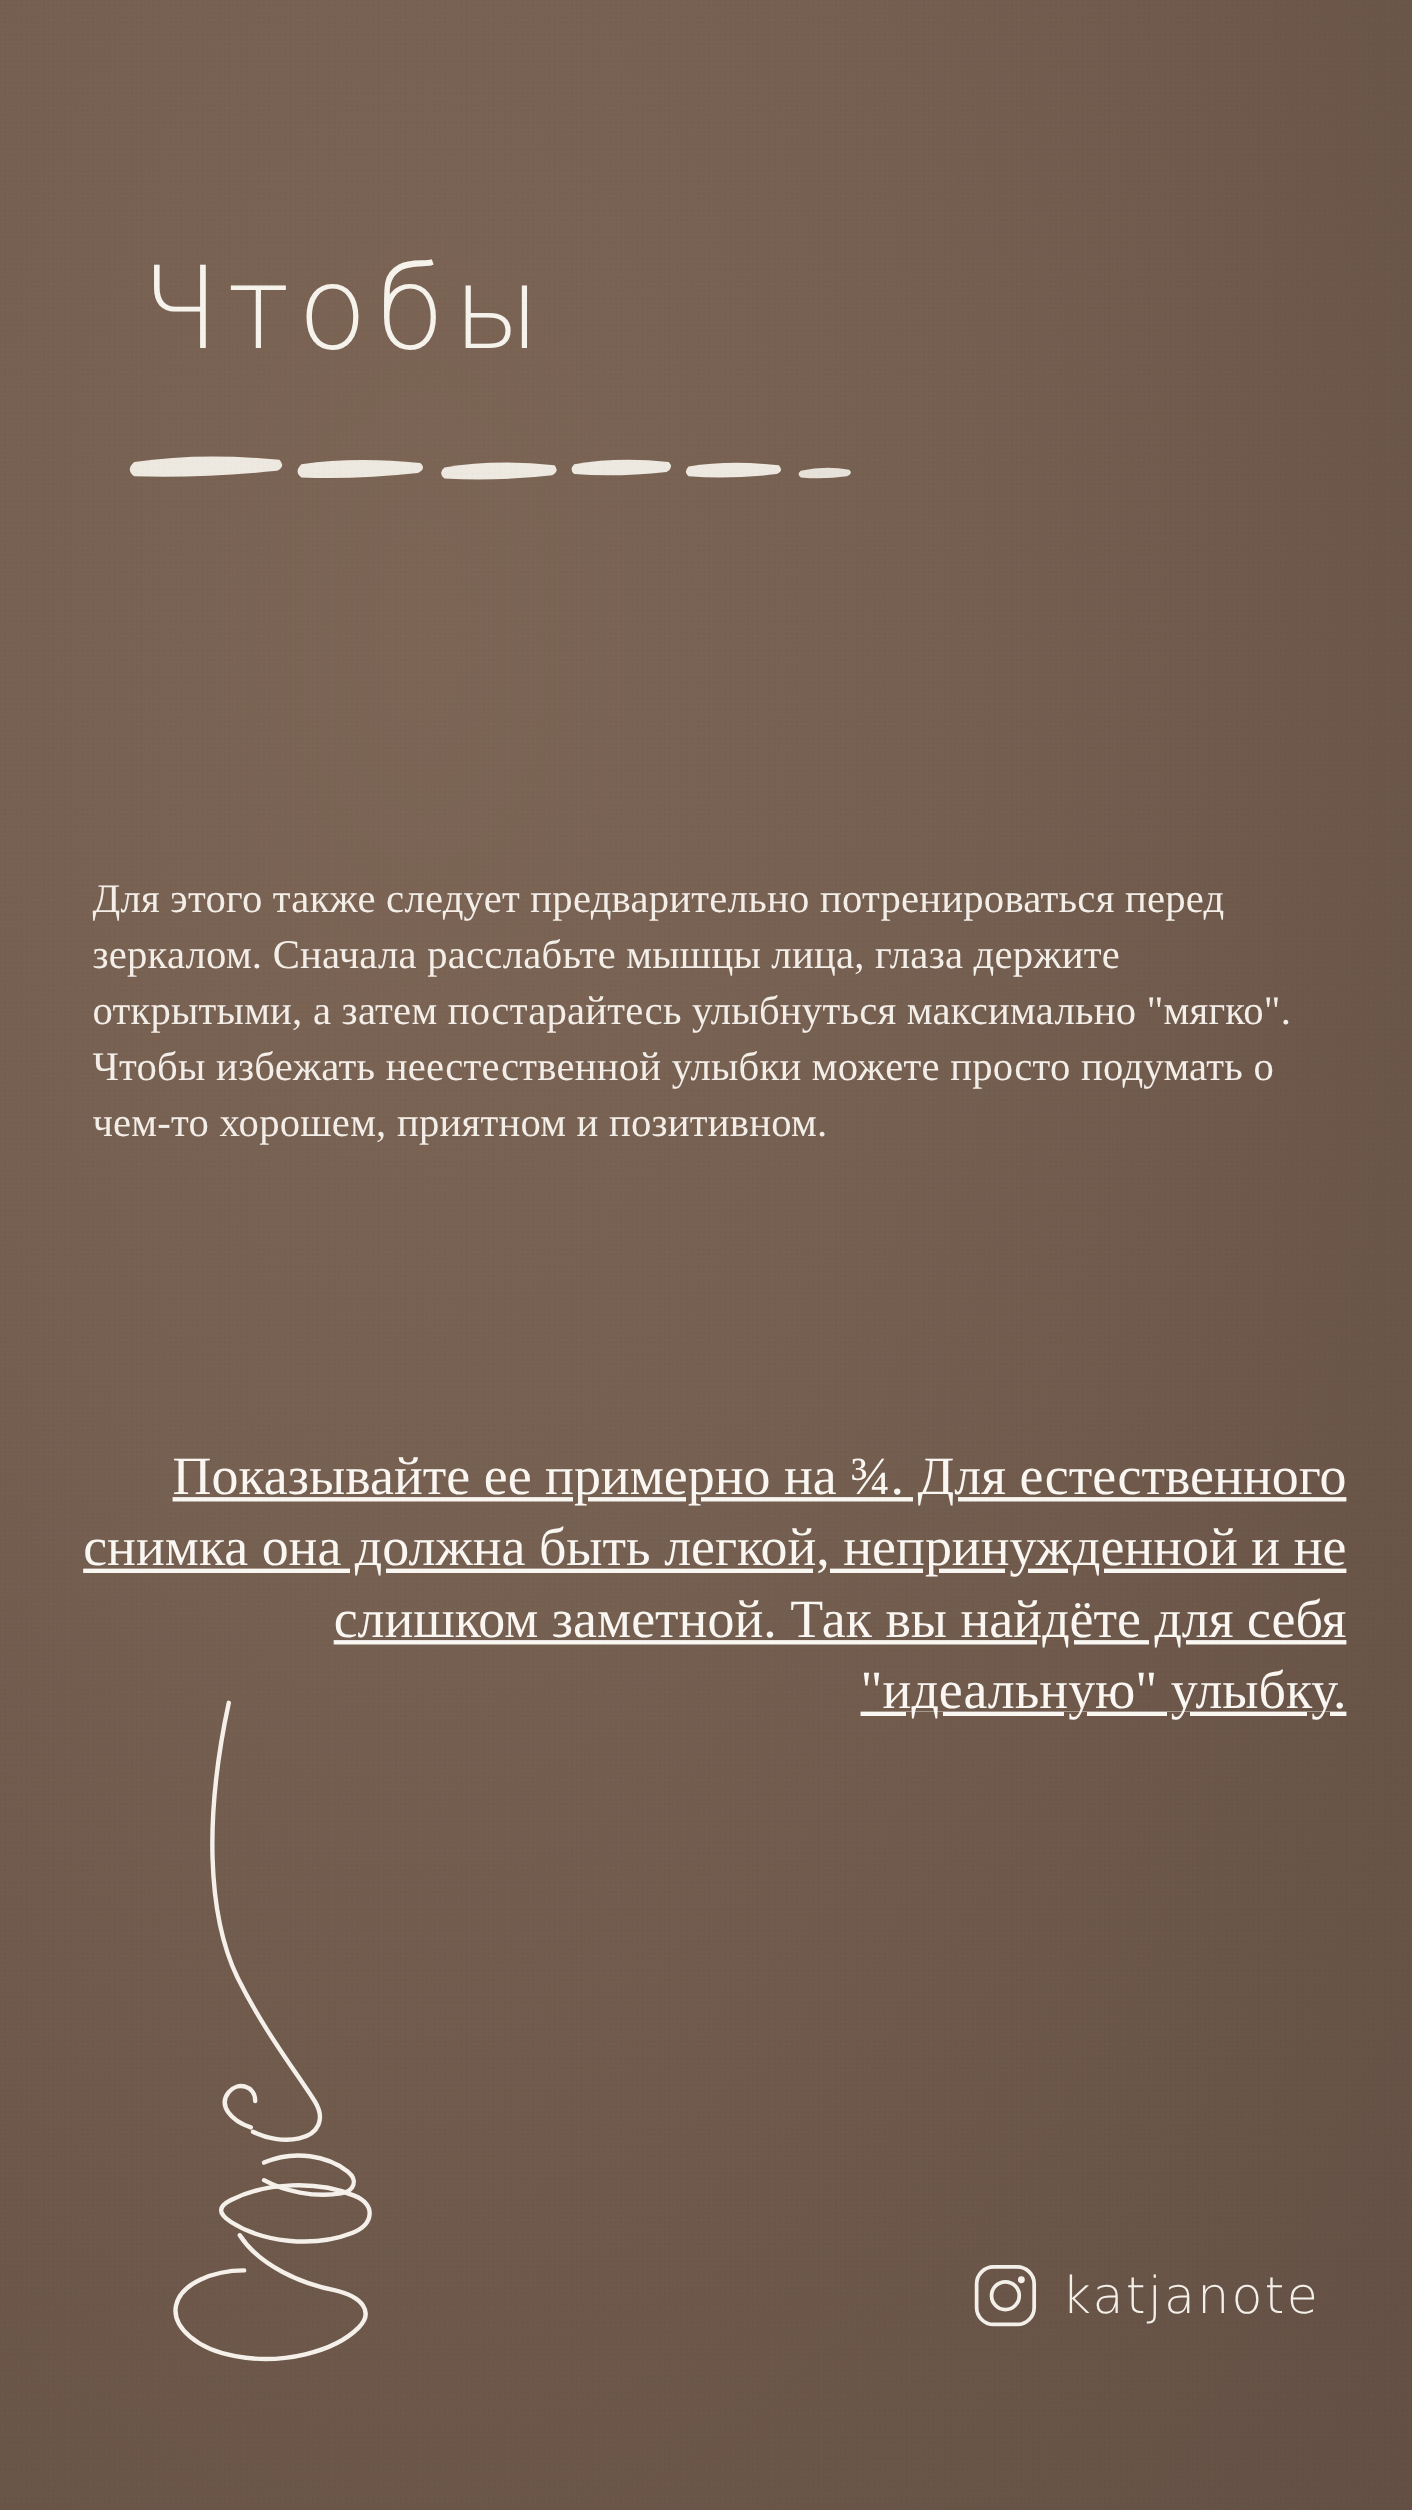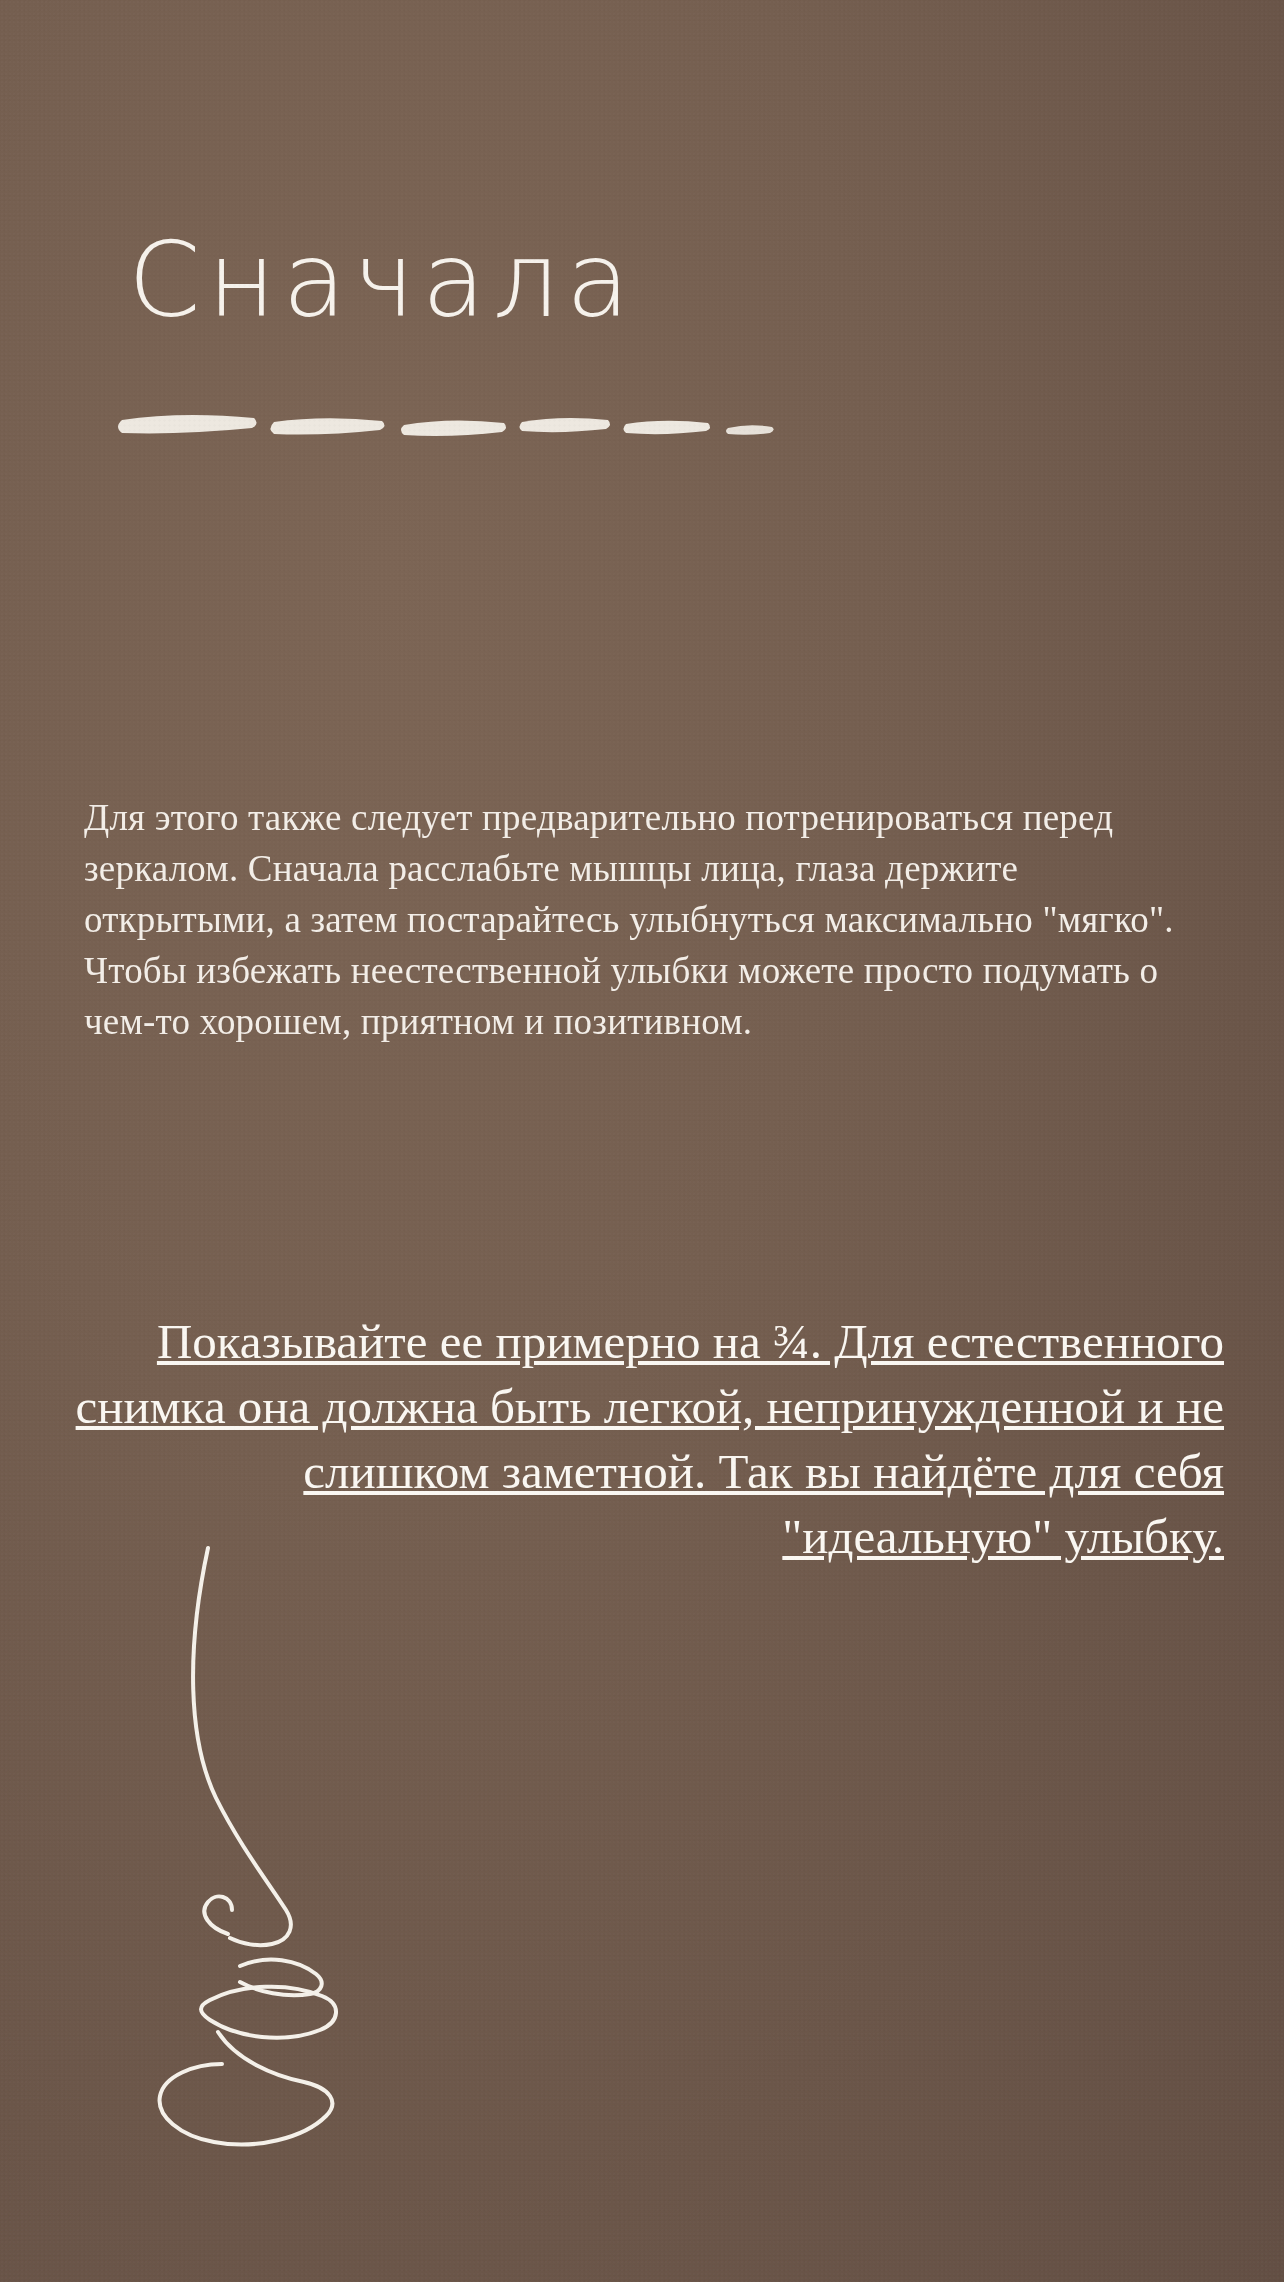--- a/index.html
+++ b/index.html
@@ -97,21 +97,21 @@
     font-size: 46px;
     letter-spacing: 2px;
     color: #f3efe9;
   }
 </style>
 </head>
 <body>
 
 <div class="page">
 
-  <div class="title">Сначала</div>
+  <div class="title">Чтобы</div>
 
   <div class="divider">
     <svg viewBox="0 0 720 44" width="720" height="44" aria-hidden="true">
       <g fill="#f3efe8">
         <path d="M62 20 q60 -9 132 -2 q6 6 -2 10 q-70 7 -130 5 q-8 -6 0 -13z" opacity="0.95"></path>
         <path d="M214 22 q50 -7 108 -1 q6 5 -2 9 q-56 6 -106 4 q-7 -5 0 -12z" opacity="0.95"></path>
         <path d="M344 25 q46 -8 100 -2 q5 5 -2 9 q-52 6 -98 3 q-6 -5 0 -10z" opacity="0.95"></path>
         <path d="M462 22 q40 -7 86 -2 q5 5 -2 9 q-45 5 -84 2 q-5 -4 0 -9z" opacity="0.95"></path>
         <path d="M566 24 q38 -6 82 -1 q5 5 -2 8 q-42 5 -80 2 q-5 -4 0 -9z" opacity="0.95"></path>
         <path d="M668 28 q22 -5 44 -1 q4 3 -2 6 q-22 3 -42 1 q-4 -3 0 -6z" opacity="0.9"></path>
@@ -134,14 +134,24 @@
 
         <path d="M150 436 C 178 424, 208 430, 226 444 C 236 452, 232 462, 220 464 C 196 468, 168 462, 150 452"></path>
 
         <path d="M120 470 C 152 454, 198 452, 232 466 C 252 474, 250 492, 230 500 C 194 514, 148 508, 120 490 C 108 482, 108 476, 120 470Z"></path>
 
         <path d="M128 502 C 146 530, 184 546, 214 552 C 240 558, 250 572, 236 586 C 214 608, 166 620, 124 612 C 90 606, 66 586, 70 566 C 74 546, 104 534, 132 534"></path>
       </g>
     </svg>
   </div>
 
+  <div class="handle">
+    <span class="ig-icon">
+      <svg viewBox="0 0 64 64" width="62" height="62" aria-hidden="true">
+        <rect x="5" y="5" width="54" height="54" rx="16" ry="16" fill="none" stroke="#f3efe9" stroke-width="3.5"></rect>
+        <circle cx="32" cy="32" r="13" fill="none" stroke="#f3efe9" stroke-width="3.5"></circle>
+        <circle cx="47" cy="17" r="3.2" fill="#f3efe9"></circle>
+      </svg>
+    </span>
+    <span class="name">katjanote</span>
+  </div>
 
 </div>
 
 </body></html>

